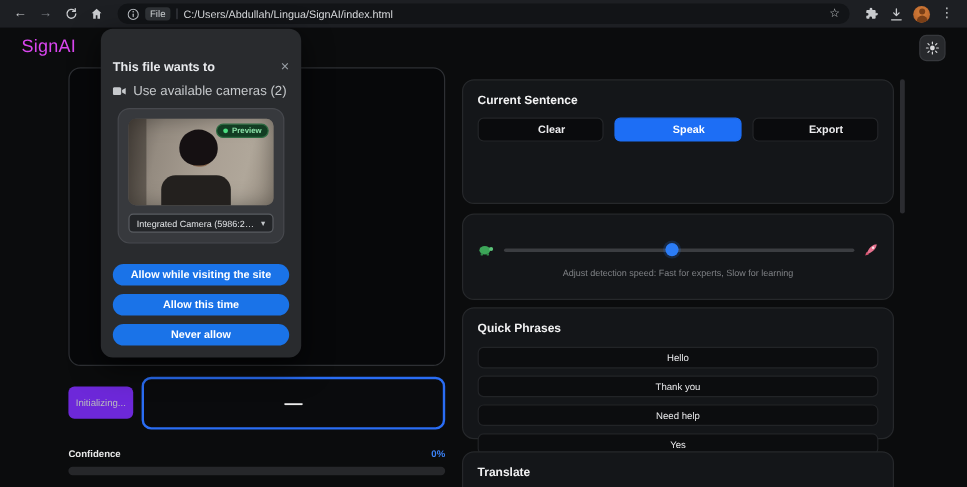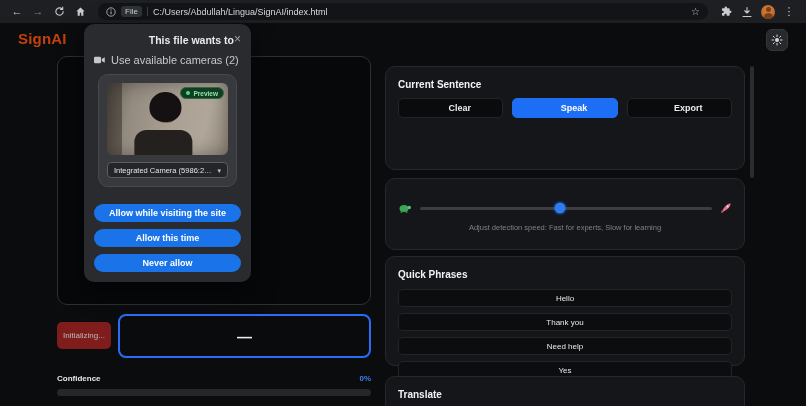--- a/index.html
+++ b/index.html
@@ -19,28 +19,28 @@
   .url-div { width:1px; height:9px; background:#3c3f44; }
   .url-path { font-size:9px; color:#d9dbde; white-space:nowrap; overflow:hidden; text-overflow:ellipsis; flex:1; }
   .star { margin-left:auto; font-size:10px; color:#c3c6c9; line-height:1; }
   .avatar { width:14px; height:14px; border-radius:50%; background:radial-gradient(circle at 50% 38%, #d8813b 0%, #c06b2f 60%, #9d5524 100%);
             position:relative; overflow:hidden; }
   .avatar::before { content:""; position:absolute; top:2.5px; left:4.5px; width:5px; height:5px; border-radius:50%; background:#7a3f17; }
   .avatar::after  { content:""; position:absolute; top:8px; left:2.5px; width:9px; height:6px; border-radius:5px 5px 0 0; background:#7a3f17; }
   .dots { font-size:11px; color:#c9cbce; line-height:1; }
 
   
-  .app-title { position:absolute; left:18px; top:30px; font-size:15px; font-weight:700; color:#c2410c; letter-spacing:.2px; }
+  .app-title { position:absolute; left:18px; top:30px; font-size:15px; font-weight:400; color:#d946ef; letter-spacing:.2px; }
   .theme-btn { position:absolute; right:18px; top:29px; width:22px; height:22px; background:#27292c;
                border:1px solid #36383c; border-radius:6px; display:flex; align-items:center; justify-content:center; cursor:pointer; }
 
   .video-panel { position:absolute; left:57px; top:56px; width:314px; height:249px;
                  background:#07080a; border:1px solid #2e3034; border-radius:10px; }
 
-  .status-chip { position:absolute; left:57px; top:322px; width:54px; height:27px; background:#7f1d1d;
+  .status-chip { position:absolute; left:57px; top:322px; width:54px; height:27px; background:#6d28d9;
                  border-radius:5px; color:#b9bbbe; font-size:8px; display:flex; align-items:center; justify-content:center; }
   .letter-box { position:absolute; left:118px; top:314px; width:253px; height:44px; background:#0a0b0d;
                 border:2px solid #2a6df4; border-radius:8px; display:flex; align-items:center; justify-content:center;
                 color:#ececec; font-size:15px; font-weight:700; }
 
   .conf-row { position:absolute; left:57px; top:374px; width:314px; display:flex; justify-content:space-between;
               font-size:8px; font-weight:700; }
   .conf-label { color:#e8e8e8; }
   .conf-val { color:#3b82f6; }
   .conf-bar { position:absolute; left:57px; top:389px; width:314px; height:7px; background:#26272a; border-radius:4px; overflow:hidden; }
@@ -73,21 +73,21 @@
 
   .phrase-grid { margin-top:9px; display:grid; grid-template-columns:1fr; gap:6px 8px; }
   .phrase { height:18px; background:#0c0d0f; border:1px solid #222427; border-radius:5px;
             font-size:8px; color:#e9e9eb; display:flex; align-items:center; justify-content:center; cursor:pointer; }
 
   .scroll-thumb { position:absolute; left:750px; top:66px; width:4px; height:112px; background:#2b2c30; border-radius:2px; }
 
   
   .popup { position:absolute; left:84px; top:24px; width:167px; background:#292b2e; border-radius:10px;
            box-shadow:0 8px 24px rgba(0,0,0,.6); padding:10px; z-index:100; }
-  .popup-head { display:flex; align-items:flex-start; justify-content:flex-end; }
+  .popup-head { display:flex; align-items:flex-start; justify-content:space-between;margin-top:16px; }
   .popup-title { font-size:10.5px; font-weight:600; color:#e8eaed; }
   .popup-close { font-size:12px; color:#9aa0a6; line-height:1; cursor:pointer; margin-top:-1px; }
   .perm-row { margin-top:8px; display:flex; align-items:center; gap:6px; font-size:11px; color:#c6c9cc; }
 
   .preview-panel { margin:8px 4px 0 4px; background:#37393d; border:1px solid #47494e; border-radius:10px; padding:8px; }
   .preview-video { position:relative; height:72px; border-radius:6px; overflow:hidden;
                    background:linear-gradient(105deg,#6e665e 0%,#948b80 22%,#aaa094 55%,#b0a79a 78%,#978d80 100%);
                    box-shadow:inset 0 0 18px rgba(0,0,0,.35); }
   .pv-door { position:absolute; left:0; top:0; width:15px; height:100%; background:rgba(30,26,22,.42); }
   .pv-hair { position:absolute; left:50%; top:9px; transform:translateX(-58%); width:32px; height:30px;

